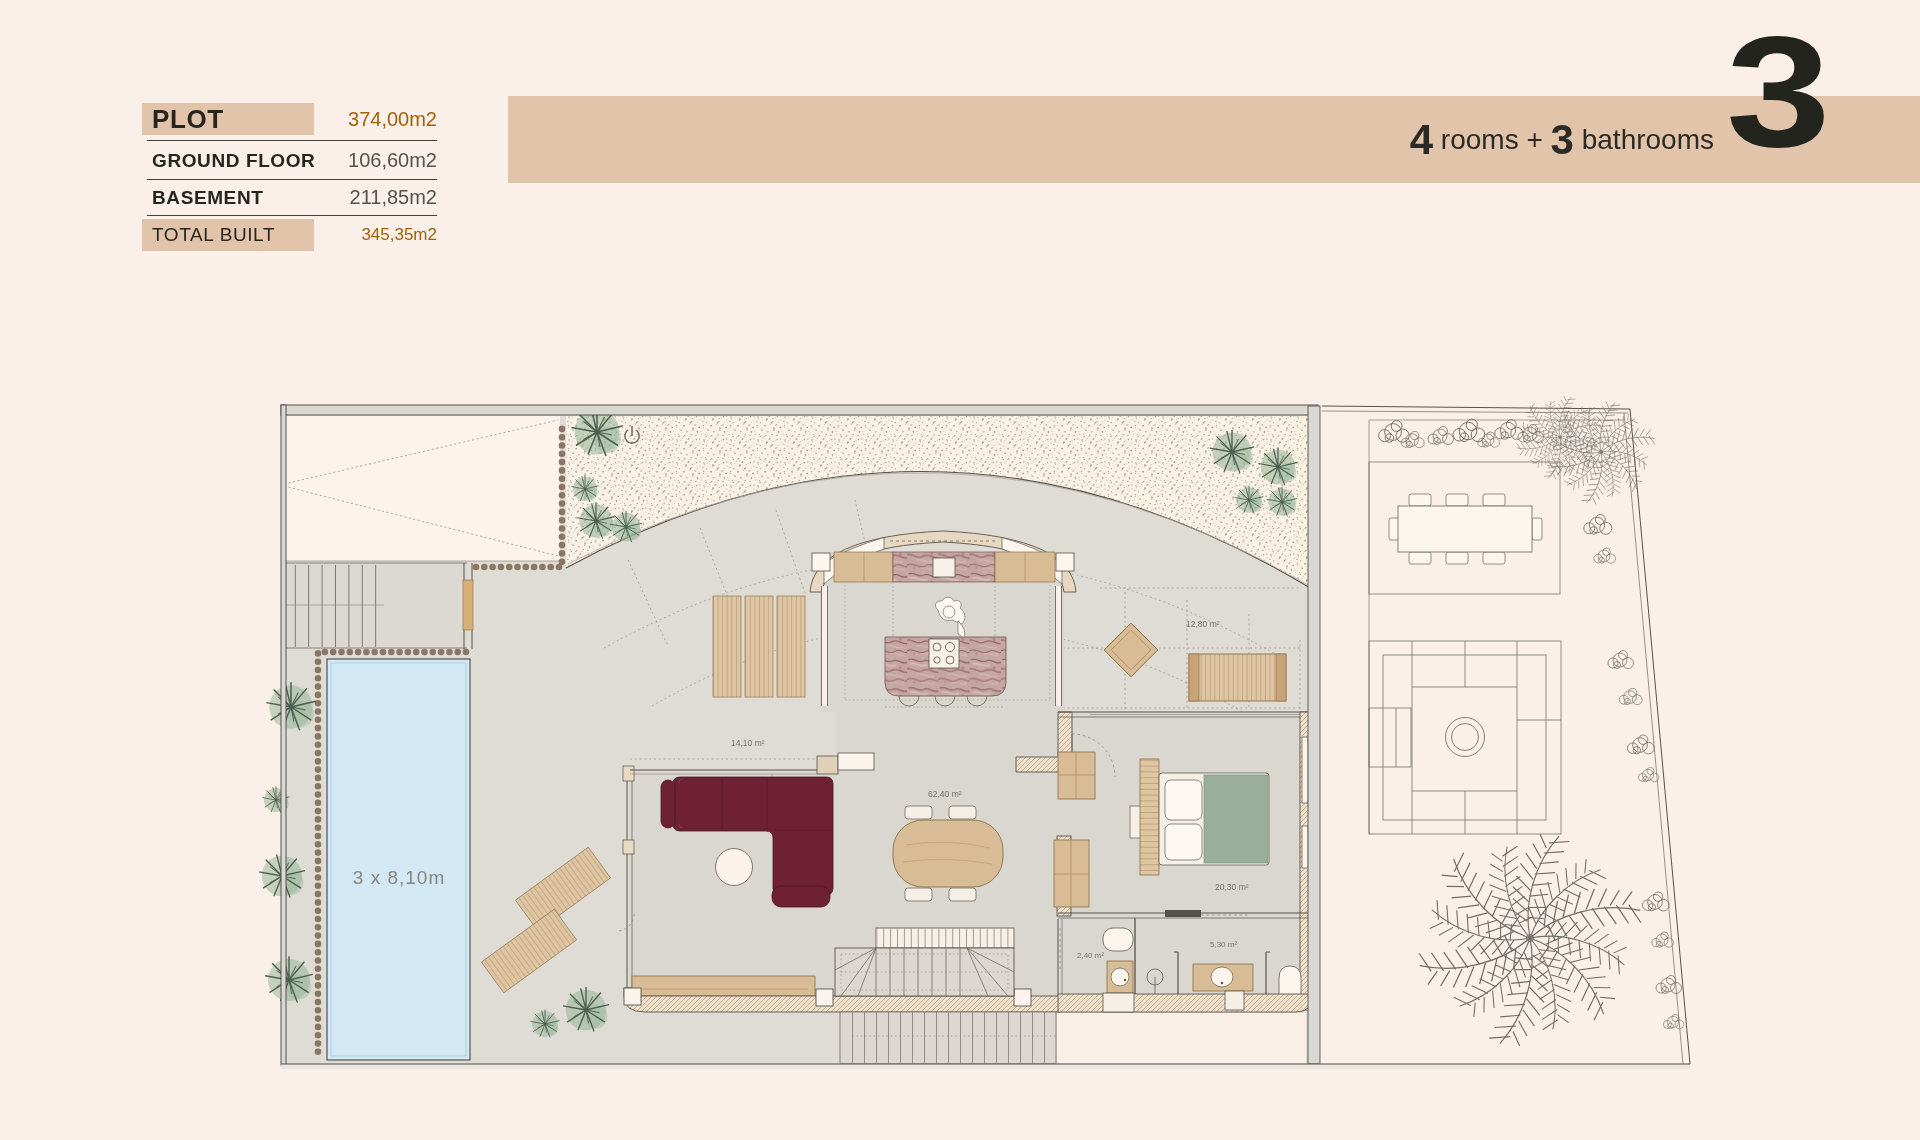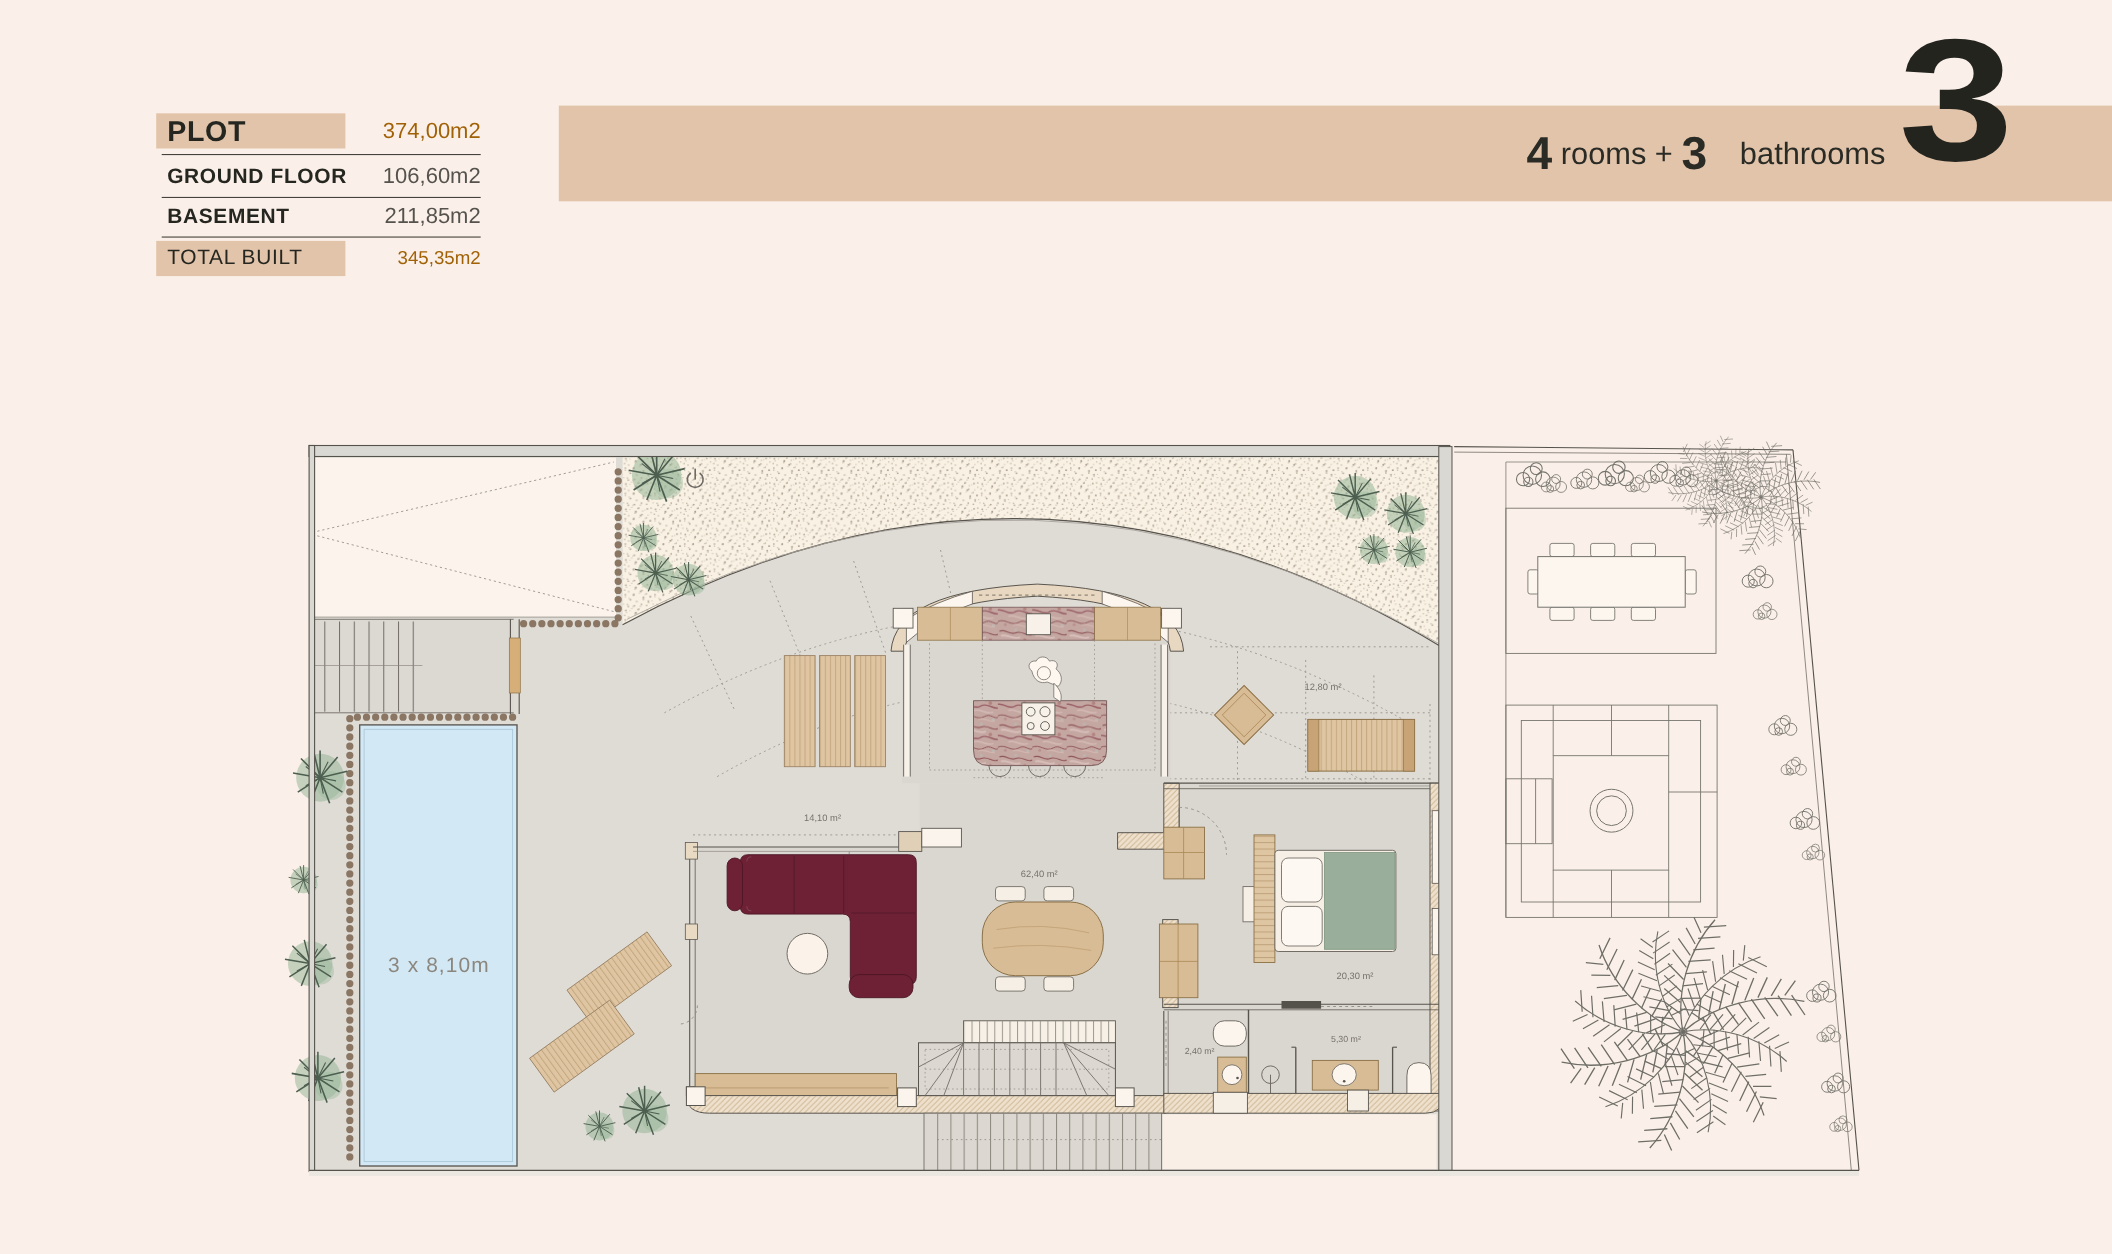--- a/index.html
+++ b/index.html
@@ -7,21 +7,21 @@
 </style>
 </head>
 <body>
 
 <div class="abs" style="left:508px;top:96px;width:1412px;height:87px;background:#e2c4aa;"></div>
 
 <div class="abs" style="left:1150px;top:96px;width:564px;height:87px;display:flex;align-items:center;justify-content:flex-end;color:#2b2b26;">
 <span style="font-size:42px;font-weight:bold;">4</span>
     <span style="font-size:28px;">&nbsp;rooms +&nbsp;</span>
     <span style="font-size:42px;font-weight:bold;">3</span>
-    <span style="font-size:28px;margin-left:22px;">&nbsp;bathrooms</span>
+    <span style="font-size:28px;">&nbsp;bathrooms</span>
 </div>
 
 <div class="abs" style="left:1726px;top:-9px;width:120px;height:200px;font-size:158px;font-weight:bold;color:#24241f;line-height:200px;transform:scale(1.19,1);transform-origin:0 0;">3</div>
 
 <div class="abs" style="left:142px;top:103px;width:172px;height:32px;background:#e2c4aa;"></div>
 
 <div class="abs" style="left:152px;top:103px;width:300px;height:32px;line-height:32px;font-size:26px;font-weight:bold;letter-spacing:.6px;color:#262621;">PLOT</div>
 
 <div class="abs" style="left:237px;top:103px;width:200px;height:32px;line-height:32px;font-size:20px;color:#a16207;text-align:right;">374,00m2</div>
 

